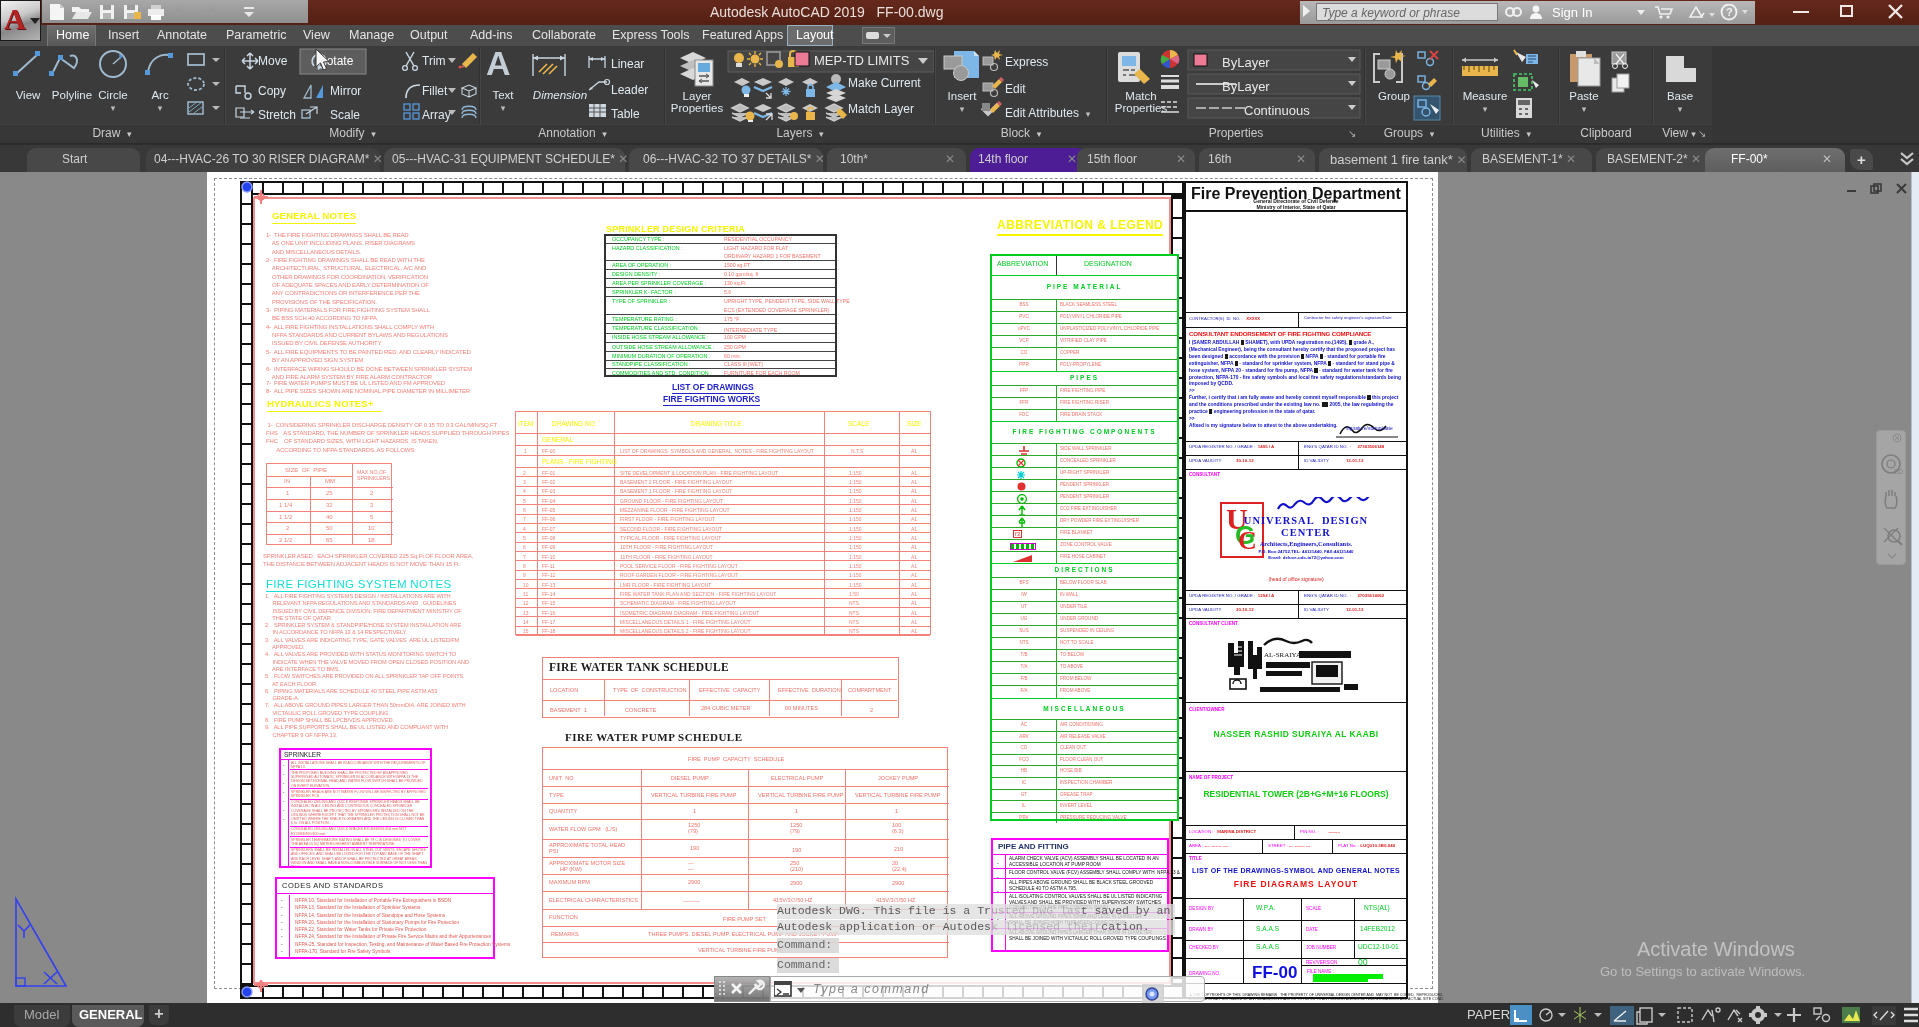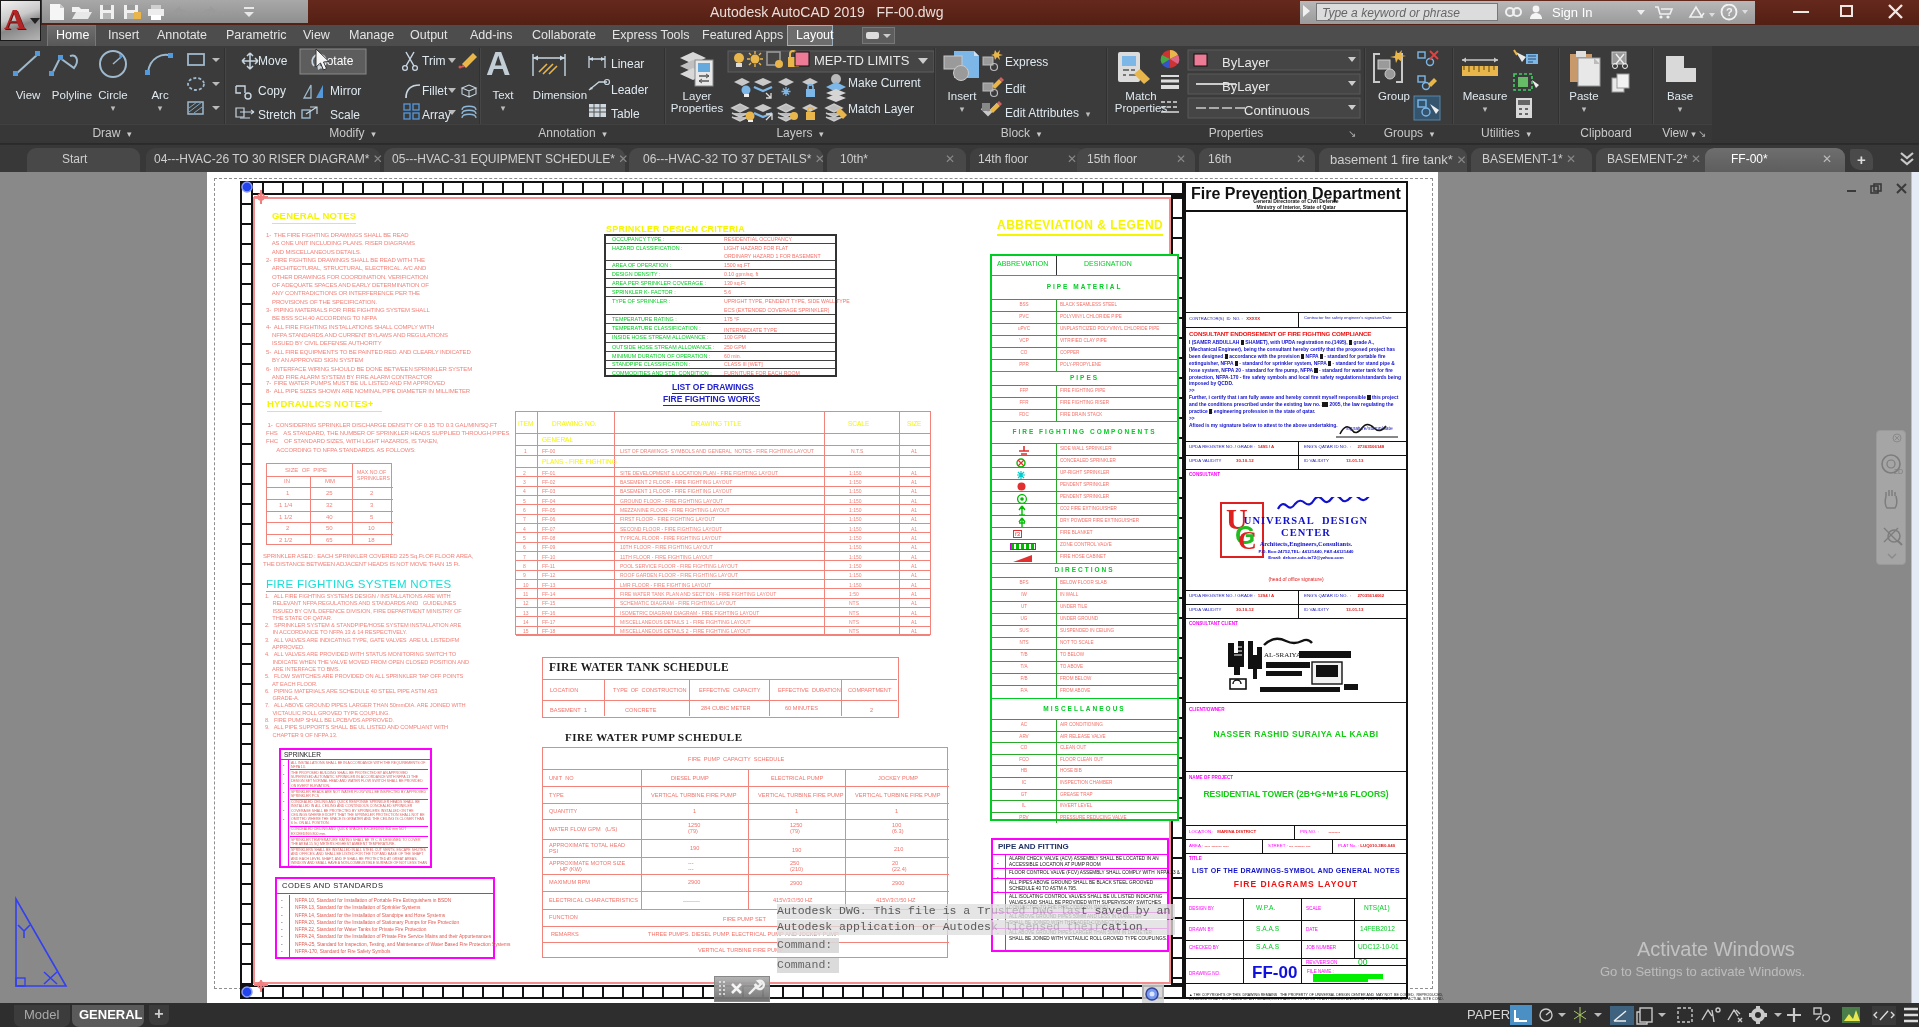--- a/index.html
+++ b/index.html
@@ -254,21 +254,21 @@
       <path d="M108,13 l4,-2 v4 z M124,13 l-4,-2 v4 z" fill="#c8d6e2"></path>
 
       <path d="M108,44 l10,-8 h8" stroke="#c8d6e2" stroke-width="1.3" fill="none"></path>
       <circle cx="126" cy="36" r="2.5" stroke="#c8d6e2" fill="none" stroke-width="1.2"></circle>
       <path d="M108,44 l4,-1 l-2,-2 z" fill="#c8d6e2"></path>
 
       <rect x="108" y="58" width="17" height="13" fill="#cfd8df"></rect>
       <path d="M108,62 h17 M108,66 h17 M113,58 v13 M119,58 v13" stroke="#555" stroke-width="1"></path>
     </svg>
     <div class="abs noselect icon-lab" style="left:481px;top:43px;width:44px;">Text<br><span style="font-size:9px;color:#bbb;">▾</span></div>
-    <div class="abs noselect icon-lab" style="left:520px;top:43px;width:80px;">Dimension</div>
+    <div class="abs noselect icon-lab" style="left:520px;top:43px;width:80px;font-style:italic;">Dimension</div>
     <div class="abs noselect ribtxt" style="left:611px;top:11px;">Linear</div>
     <div class="abs noselect ribtxt" style="left:611px;top:37px;">Leader</div>
     <div class="abs noselect ribtxt" style="left:611px;top:61px;">Table</div>
 
     <svg class="abs" style="left:666px;top:0;" width="268" height="78">
 
       <path d="M14,12 l13,-6 l13,6 l-13,6 z" fill="#d8d8d8"></path>
       <path d="M14,20 l13,-6 l13,6 l-13,6 z" fill="#c0c0c0"></path>
       <path d="M14,28 l13,-6 l13,6 l-13,6 z" fill="#d8d8d8"></path>
       <rect x="29" y="14" width="18" height="26" fill="#e8e8e8" stroke="#888"></rect>
@@ -446,21 +446,21 @@
     <div class="abs noselect icon-lab" style="left:1654px;top:44px;width:52px;">Base<br><span style="font-size:9px;color:#bbb;">▾</span></div>
   </div>
 
   <div class="abs" style="left:0;top:144px;width:1919px;height:28px;background:#383838;border-top:1px solid #2c2c2c;"></div>
   <div class="abs" style="left:0;top:144px;width:1919px;height:28px;font-size:12px;color:#cfcfcf;" id="doctabs">
     <div class="abs noselect" style="left:27px;top:4px;width:113px;height:24px;background:#484848;border-radius:9px 9px 0 0;padding:4px 0 0 35px;">Start</div>
     <div class="abs noselect" style="left:146px;top:4px;width:234px;height:24px;background:#404040;border-radius:9px 9px 0 0;padding:4px 0 0 8px;">04---HVAC-26 TO 30 RISER DIAGRAM* <span style="color:#8a8a8a;font-size:12px;">✕</span></div>
     <div class="abs noselect" style="left:384px;top:4px;width:241px;height:24px;background:#484848;border-radius:9px 9px 0 0;padding:4px 0 0 8px;">05---HVAC-31 EQUIPMENT SCHEDULE* <span style="color:#8a8a8a;font-size:12px;">✕</span></div>
     <div class="abs noselect" style="left:629px;top:4px;width:194px;height:24px;background:#484848;border-radius:9px 9px 0 0;padding:4px 0 0 14px;">06---HVAC-32 TO 37 DETAILS* <span style="color:#8a8a8a;font-size:12px;">✕</span></div>
     <div class="abs noselect" style="left:827px;top:4px;width:139px;height:24px;background:#484848;border-radius:9px 9px 0 0;padding:4px 0 0 13px;">10th* <span style="position:absolute;right:11px;color:#8a8a8a;font-size:12px;">✕</span></div>
-    <div class="abs noselect" style="left:970px;top:4px;width:116px;height:24px;background:#404040;border-radius:9px 9px 0 0;padding:4px 0 0 8px;">14th floor <span style="position:absolute;right:9px;color:#8a8a8a;font-size:12px;">✕</span></div>
+    <div class="abs noselect" style="left:970px;top:4px;width:116px;height:24px;background:#4c1d95;border-radius:9px 9px 0 0;padding:4px 0 0 8px;">14th floor <span style="position:absolute;right:9px;color:#8a8a8a;font-size:12px;">✕</span></div>
     <div class="abs noselect" style="left:1077px;top:4px;width:118px;height:24px;background:#484848;border-radius:9px 9px 0 0;padding:4px 0 0 10px;">15th floor <span style="position:absolute;right:9px;color:#8a8a8a;font-size:12px;">✕</span></div>
     <div class="abs noselect" style="left:1199px;top:4px;width:116px;height:24px;background:#484848;border-radius:9px 9px 0 0;padding:4px 0 0 9px;">16th <span style="position:absolute;right:9px;color:#8a8a8a;font-size:12px;">✕</span></div>
     <div class="abs noselect" style="left:1319px;top:4px;width:148px;height:24px;background:#484848;border-radius:9px 9px 0 0;padding:4px 0 0 11px;font-size:13px;">basement 1 fire tank* <span style="color:#8a8a8a;font-size:12px;">✕</span></div>
     <div class="abs noselect" style="left:1471px;top:4px;width:121px;height:24px;background:#484848;border-radius:9px 9px 0 0;padding:4px 0 0 11px;">BASEMENT-1* <span style="color:#8a8a8a;font-size:12px;">✕</span></div>
     <div class="abs noselect" style="left:1596px;top:4px;width:121px;height:24px;background:#484848;border-radius:9px 9px 0 0;padding:4px 0 0 11px;">BASEMENT-2* <span style="color:#8a8a8a;font-size:12px;">✕</span></div>
     <div class="abs noselect" style="left:1705px;top:4px;width:140px;height:24px;background:linear-gradient(#6e6e6e,#5e5e5e);border-radius:9px 9px 0 0;padding:4px 0 0 26px;color:#fff;">FF-00* <span style="position:absolute;right:13px;color:#bbb;font-size:12px;">✕</span></div>
     <div class="abs noselect" style="left:1850px;top:5px;width:23px;height:21px;background:#4a4a4a;border-radius:2px 10px 2px 10px;color:#ddd;text-align:center;line-height:21px;font-weight:bold;font-size:15px;">+</div>
     <svg class="abs" style="left:1899px;top:7px;" width="16" height="16">
         <path d="M2,2 l6,5 l6,-5 M2,8 l6,5 l6,-5" stroke="#c9c9c9" stroke-width="2.2" fill="none"></path>
       </svg>
@@ -1312,20 +1312,29 @@
               <circle cx="9" cy="9" r="1.1"></circle>
               <circle cx="5" cy="13" r="1.1"></circle>
               <circle cx="9" cy="13" r="1.1"></circle>
               <circle cx="5" cy="17" r="1.1"></circle>
               <circle cx="9" cy="17" r="1.1"></circle>
             </g>
           <path d="M17,7 l9,9 M26,7 l-9,9" stroke="#f5f5f5" stroke-width="2.6"></path>
           <path d="M34,17 l7,-7 M41,10 a4.2,4.2 0 1 0 2,-6 l3,3 -3,3 -3,-3 z" stroke="#f0f0f0" stroke-width="2.4" fill="none"></path>
         </svg>
       </div>
+      <div class="abs" style="left:770px;top:976px;width:435px;height:26px;background:rgba(252,252,252,0.82);border:1px solid #aaa;border-radius:0 4px 4px 0;">
+        <svg class="abs" style="left:3px;top:4px;" width="44" height="18">
+          <rect x="0" y="0" width="17" height="15" fill="#fdfdfd" stroke="#333" stroke-width="1.6"></rect>
+          <rect x="0" y="0" width="17" height="4" fill="#444"></rect>
+          <path d="M3,8 l4,3 l-4,3 M9,13 h6" stroke="#333" stroke-width="1.3" fill="none"></path>
+          <path d="M23,7 l4,5 l4,-5 z" fill="#555"></path>
+        </svg>
+        <span class="abs noselect" style="left:42px;top:5px;font-style:italic;font-size:12.5px;color:#888;letter-spacing:1.5px;">Type a command</span>
+      </div>
       <svg class="abs" style="left:1142px;top:984px;" width="22" height="19">
         <rect x="0" y="0" width="22" height="19" fill="rgba(210,210,210,0.85)"></rect>
         <circle cx="10" cy="10" r="6" fill="#7799ee" stroke="#334499" stroke-width="1.5"></circle>
         <circle cx="10" cy="10" r="2.5" fill="#dde4ff"></circle>
       </svg>
     </div>
   </div>
 
   <div class="abs" style="left:0;top:1003px;width:1919px;height:24px;background:#2e2e2e;"></div>
   <div class="abs" style="left:0;top:1003px;width:1919px;height:24px;" id="statusbar">

